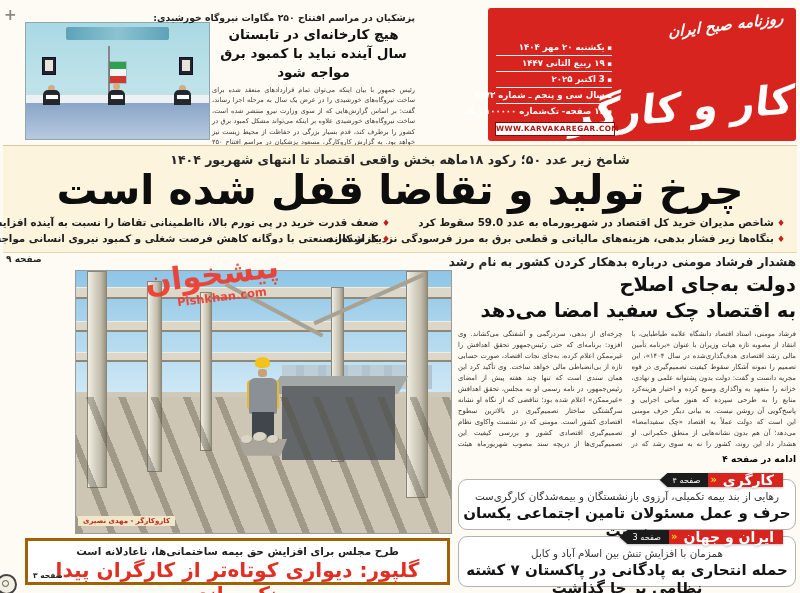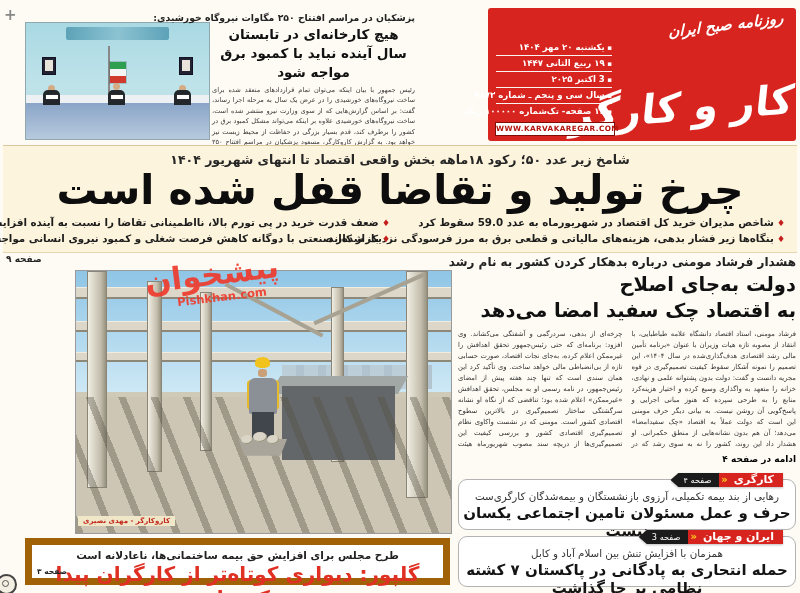--- a/index.html
+++ b/index.html
@@ -74,25 +74,25 @@
   .momeni{left:458px;top:255px;width:338px;height:218px;}
   .momeni .kicker{font-size:12px;font-weight:bold;color:#222;text-align:center;white-space:nowrap;}
   .momeni h2{margin:3px 0 4px;font-size:19.5px;font-weight:800;color:#101010;line-height:1.35;}
   .momeni .body{font-size:6.8px;line-height:1.62;color:#333;text-align:justify;columns:2;column-gap:9px;height:122px;overflow:hidden;}
   .momeni .cont{font-size:9px;font-weight:bold;text-align:right;margin-top:3px;}
   
   .secbox{left:458px;width:338px;height:51px;background:#fff;border:1.5px solid #b3b3b3;border-radius:9px;box-sizing:border-box;}
   .secbox .kicker{font-size:10.3px;color:#333;text-align:center;margin-top:10px;}
   .secbox h3{margin:2px 0 0;font-size:15px;font-weight:800;color:#141414;text-align:center;}
   .tab{position:absolute;top:-7px;right:12px;display:flex;direction:rtl;height:14px;filter:drop-shadow(0 1px 1px rgba(0,0,0,.25));}
-  .tab .red{background:#d8241e;color:#fff;font-size:11px;font-weight:bold;line-height:14px;padding:0 9px 0 4px;}
+  .tab .red{background:#d8241e;color:#fff;font-size:14px;font-weight:bold;line-height:14px;padding:0 9px 0 4px;}
   .tab .chev{background:#d8241e;color:#ffd21f;font-size:10px;font-weight:bold;line-height:13px;padding:0 2px;}
   .tab .black{background:#1b1b1b;color:#fff;font-size:8.2px;line-height:14px;padding:0 8px 0 13px;clip-path:polygon(0 50%,16% 0,100% 0,100% 100%,16% 100%);}
   
-  .golpour{left:25px;top:538px;width:425px;height:47px;background:#fff;border:7px solid #a16207;box-sizing:border-box;}
+  .golpour{left:25px;top:538px;width:425px;height:47px;background:#fff;border:3px solid #a16207;box-sizing:border-box;}
   .golpour .kicker{font-size:10.5px;font-weight:bold;color:#222;text-align:center;margin-top:4px;}
   .golpour h3{margin:1px 0 0;font-size:20px;font-weight:800;color:#e03024;text-align:center;}
   .golpour .pg{position:absolute;left:5px;bottom:2px;font-size:7.5px;font-weight:bold;color:#222;}
 </style>
 </head>
 <body>
 
 <div id="page">
 
   <div class="abs plus-mark">+</div>

